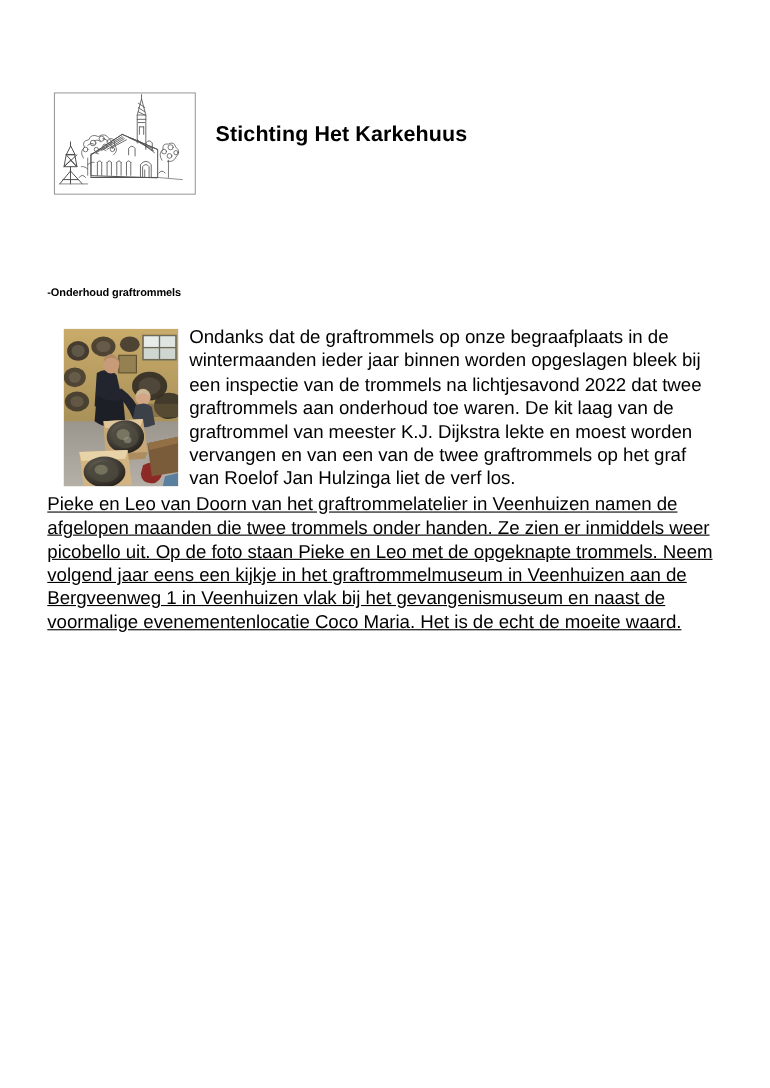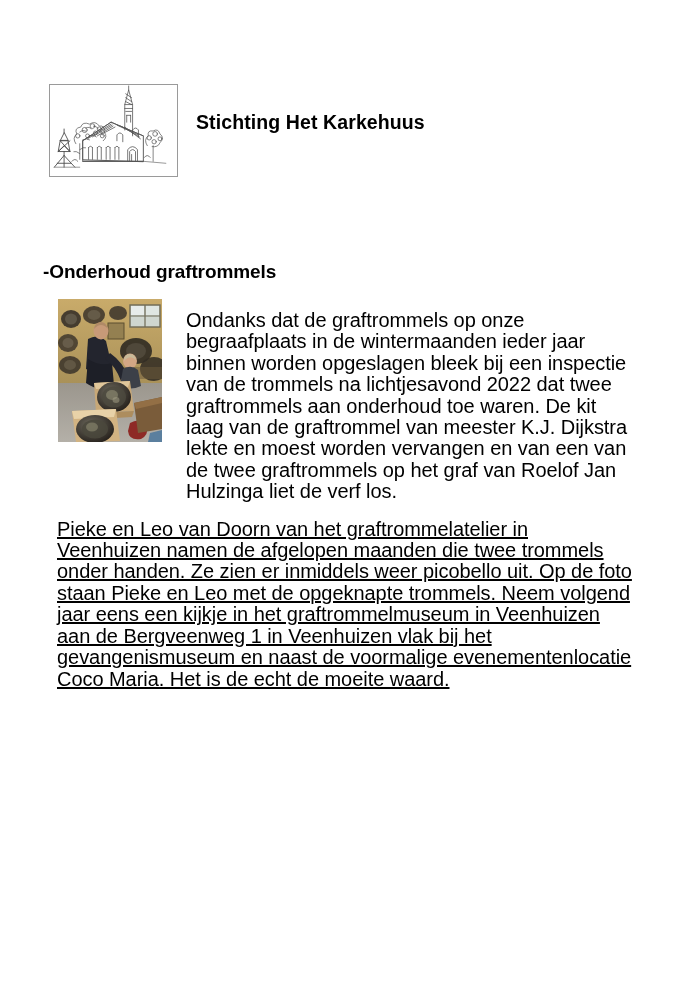--- a/index.html
+++ b/index.html
@@ -60,21 +60,21 @@
     letter-spacing: 0.1px;
     white-space: nowrap;
     color: #000000;
   }
 
   
   .section-heading {
     position: absolute;
     left: 43px;
     top: 261px;
-    font-size: 19px;
+    font-size: 10px;
     font-weight: bold;
     letter-spacing: -0.1px;
     color: #000000;
   }
 
   
   .article {
     position: absolute;
     left: 43px;
     top: 296px;
@@ -92,24 +92,24 @@
     background: #b0a68e;
   }
 
   .photo svg {
     display: block;
     width: 100%;
     height: 100%;
   }
 
   .para {
-    font-size: 20px;
+    font-size: 17px;
     line-height: 21.4px;
     color: #000000;
-    margin: 14px;
+    margin: 0;
     text-align: left;
     letter-spacing: -0.05px;
   }
 
   .para-wrap {
     overflow: hidden;
   }
 
   .para-second {
     margin-top: 2px;

